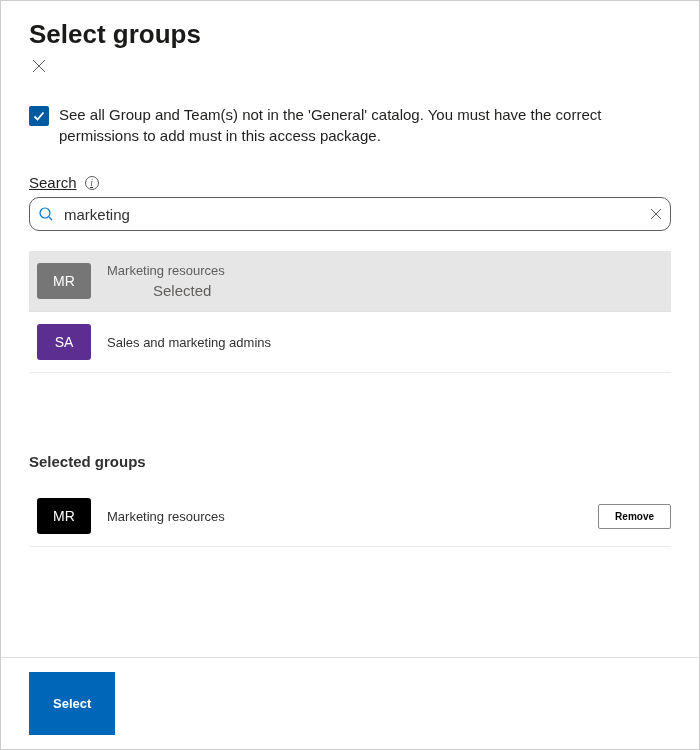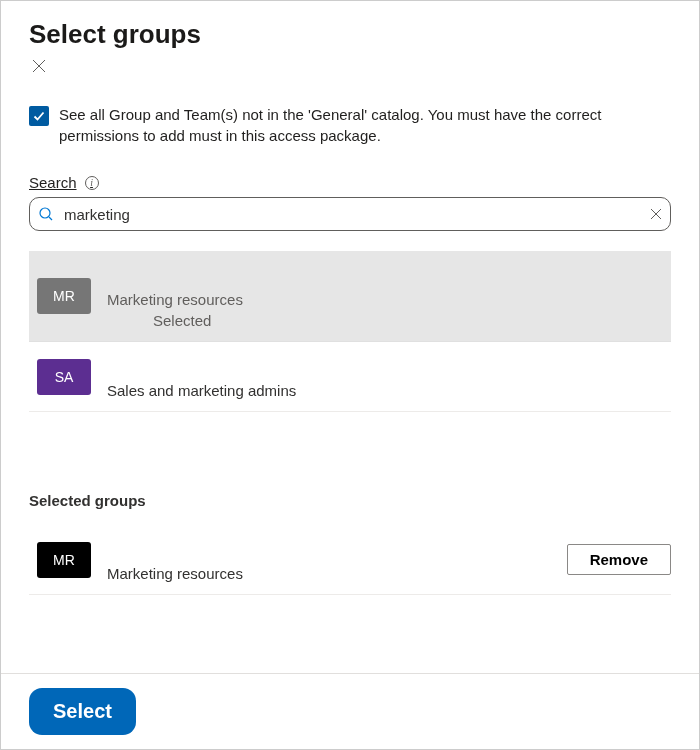--- a/index.html
+++ b/index.html
@@ -136,60 +136,60 @@
     align-items: center;
     justify-content: center;
     font-size: 14px;
     font-weight: 400;
     color: #fff;
   }
   .avatar.gray { background: #767676; }
   .avatar.purple { background: #5c2e91; }
   .avatar.black { background: #000; }
   .result-text { display: flex; flex-direction: column; gap: 4px; }
-  .result-name { font-size: 15px; color: #323130; margin-top: 28px; }
+  .result-name { font-size: 13px; color: #323130; }
   .result-item.selected .result-name { color: #605e5c; }
   .result-status { font-size: 15px; color: #605e5c; margin-left: 46px; }
   .section-title {
     font-size: 15px;
     font-weight: 600;
     margin-top: 80px;
     margin-bottom: 16px;
   }
   .selected-item {
     display: flex;
     align-items: center;
     gap: 16px;
     padding: 12px 0 12px 8px;
     border-bottom: 1px solid #edebe9;
   }
   .selected-item .result-name { flex: 1; }
   .remove-btn {
     background: #fff;
     border: 1px solid #8a8886;
     border-radius: 2px;
-    padding: 6px 22px;
-    font-size: 15px;
+    padding: 6px 16px;
+    font-size: 10px;
     font-family: inherit;
     cursor: pointer;
     font-weight: 600;
   }
   .footer {
     border-top: 1px solid #e1dfdd;
     padding: 14px 28px;
   }
   .primary-btn {
     background: #0067b8;
     color: #fff;
     border: none;
-    padding: 12px 24px;
-    font-size: 20px;
+    padding: 24px 24px;
+    font-size: 13px;
     font-family: inherit;
     font-weight: 600;
-    border-radius: 13px;
+    border-radius: 0;
     cursor: pointer;
   }
 </style>
 </head>
 <body>
 
 <div class="panel-body">
   <div class="header-row">
     <h1 class="title">Select groups</h1>
     <div class="close-btn">

